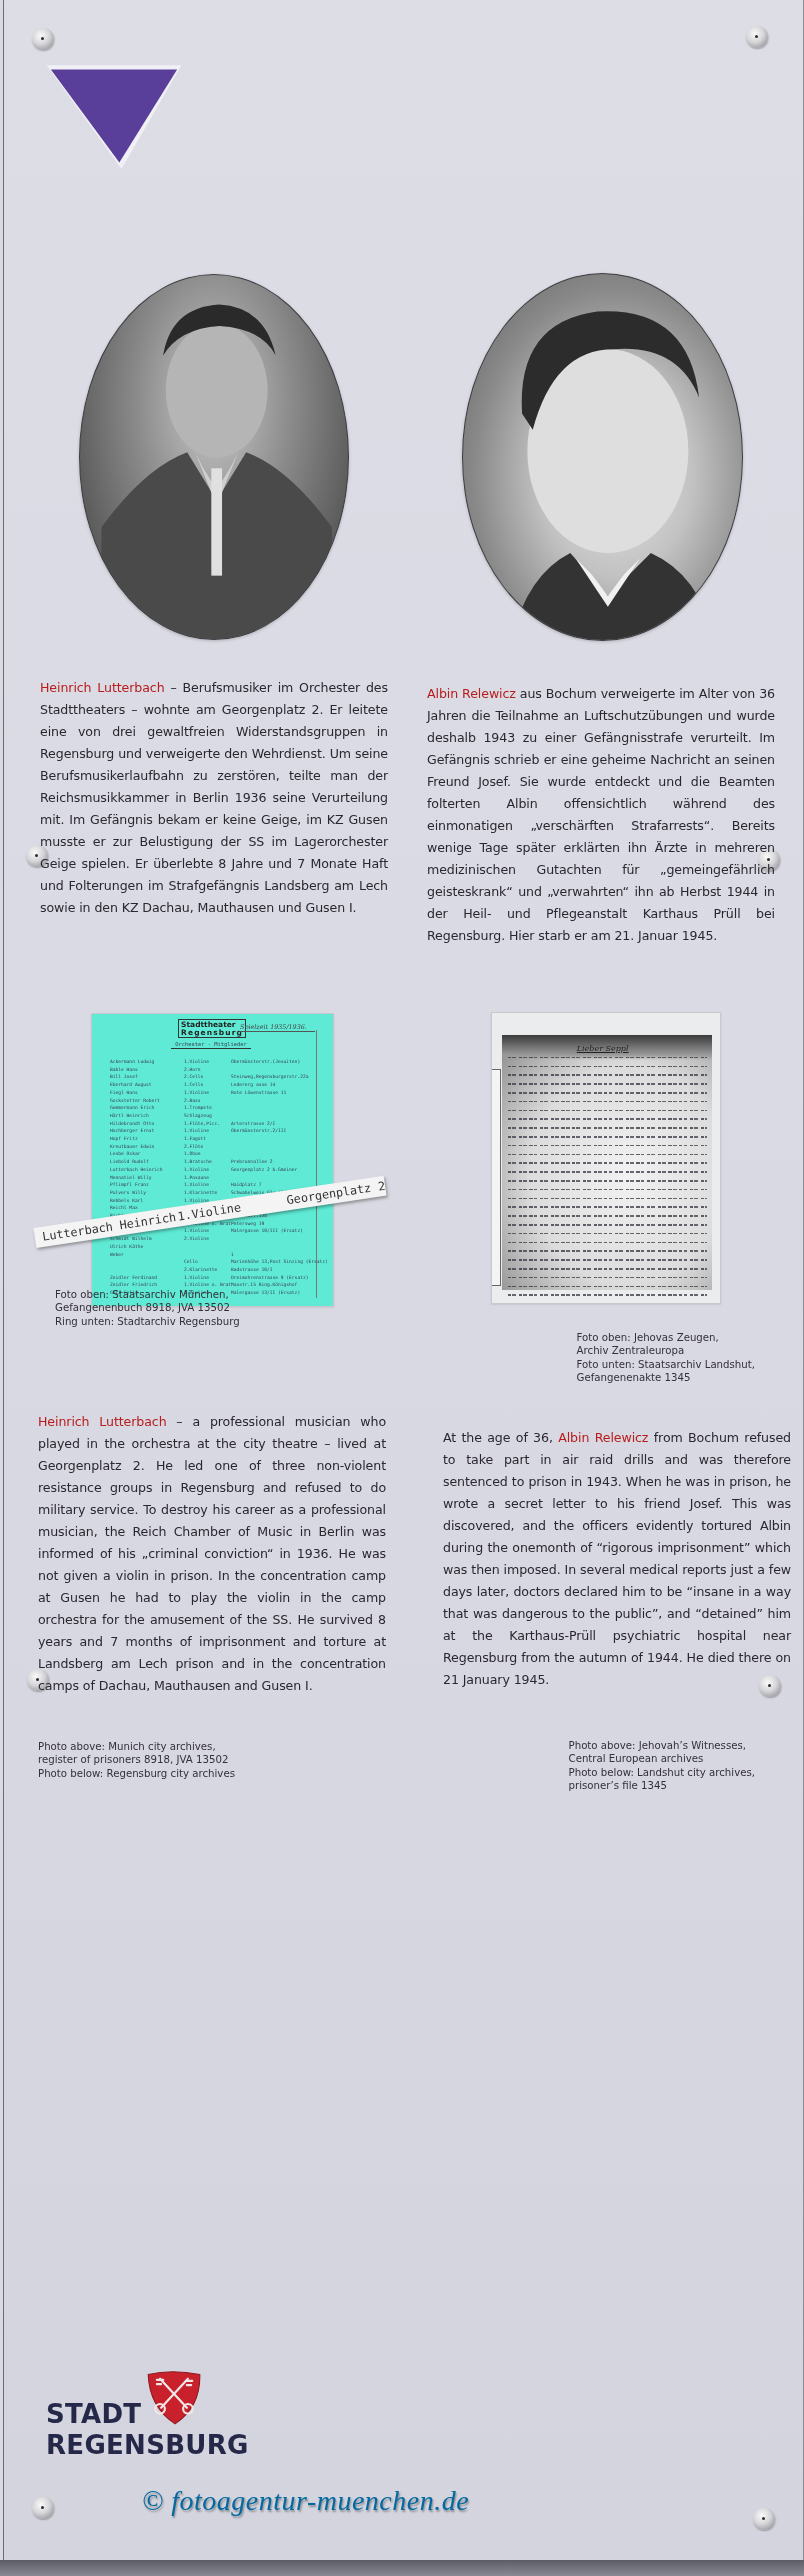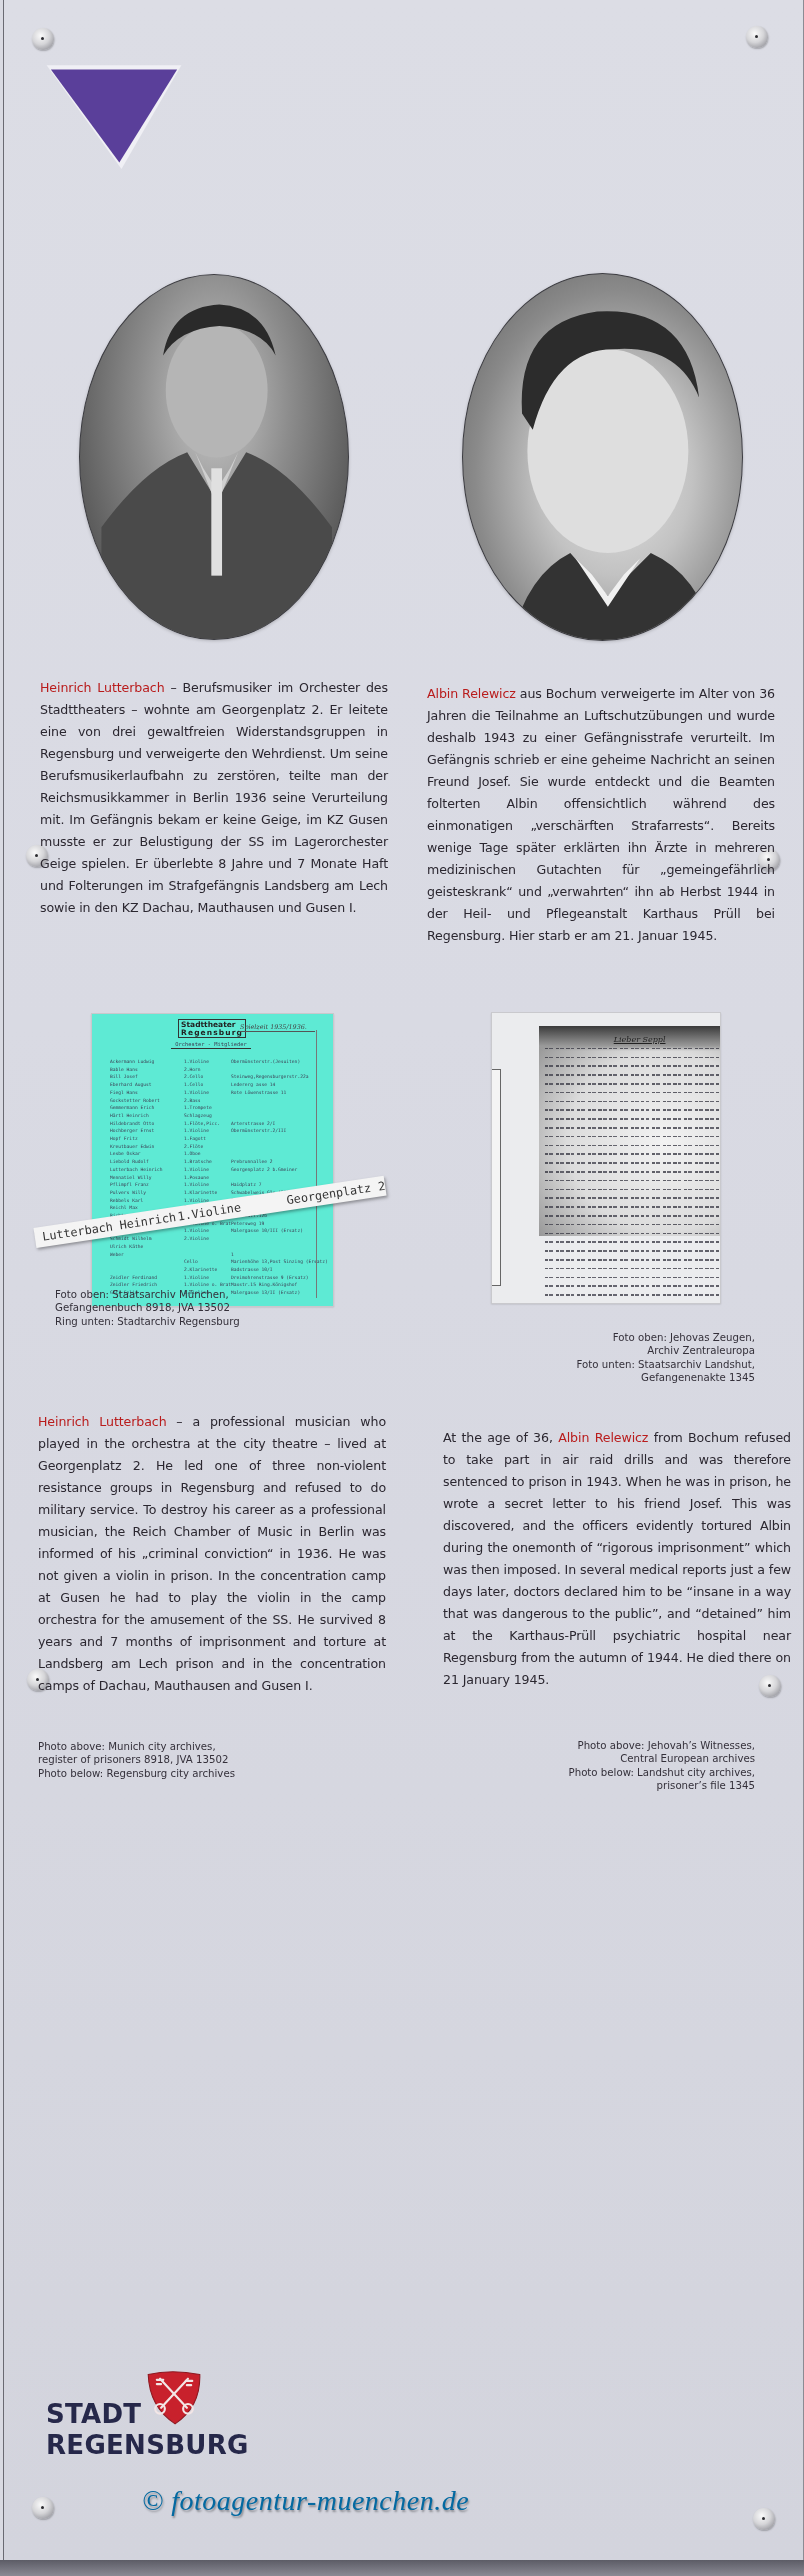--- a/index.html
+++ b/index.html
@@ -28,21 +28,21 @@
   }
   .portrait-1 { left: 79px; top: 274px; width: 268px; height: 364px; background: radial-gradient(ellipse at 50% 35%, #c9c9c9 0%, #8c8c8c 40%, #5c5c5c 75%, #3f3f3f 100%); }
   .portrait-2 { left: 462px; top: 273px; width: 279px; height: 366px; background: radial-gradient(ellipse at 55% 55%, #e6e6e6 0%, #c2c2c2 35%, #8a8a8a 65%, #5a5a5a 100%); }
   .portrait svg { position: absolute; left: 0; top: 0; width: 100%; height: 100%; }
   .textblock {
     position: absolute; width: 348px; font-size: 12.6px; line-height: 22px;
     text-align: justify; color: #2b2730; letter-spacing: -0.1px;
   }
   .name { color: #b91c1c; }
   .caption { position: absolute; font-size: 10.2px; line-height: 13.4px; color: #34303a; }
-  .caption.right { text-align: right; }
+  .caption.right { text-align: left; }
   .doc-list {
     position: absolute; left: 91px; top: 1013px; width: 241px; height: 292px;
     background: #5eead4; border: 0.5px solid #c8c8cc; box-shadow: 0 0.5px 1.6px rgba(0,0,0,0.15);
     font-family: "DejaVu Sans Mono", monospace; color: #3b3d52; overflow: hidden;
   }
   .doc-head { position: absolute; left: 86px; top: 5.4px; }
   .doc-head-box { display: inline-block; border: 0.5px solid #333; padding: 0.5px 2.1px; font-family: "DejaVu Sans", sans-serif; font-weight: bold; font-size: 7.5px; line-height: 8px; color: #222; }
   .doc-head-season { position: absolute; left: 62px; top: 3.2px; width: 75px; font-family: "DejaVu Serif", serif; font-style: italic; font-size: 6.4px; color: #444; border-bottom: 0.5px solid #555; white-space: nowrap; }
   .doc-sub { position: absolute; left: 79px; top: 27px; font-size: 5.4px; border-bottom: 0.8px solid #333; padding: 0 4.3px 1.1px 4.3px; }
   .doc-rows { position: absolute; left: 18px; top: 44px; width: 225px; }
@@ -57,23 +57,22 @@
     box-shadow: 1.1px 2.1px 3.2px rgba(0,0,0,0.35);
     font-family: "DejaVu Sans Mono", monospace; font-size: 11.8px; line-height: 20.4px; color: #333;
     display: flex; white-space: nowrap;
   }
   .doc-strip span { display: inline-block; }
   .doc-letter {
     position: absolute; left: 491px; top: 1012px; width: 228px; height: 290px;
     background: #ebecee; border: 0.5px solid #c9c9cd; box-shadow: 0 0.5px 1.6px rgba(0,0,0,0.15); overflow: hidden;
   }
   .letter-paper {
-    position: absolute; left: 9.7px; top: 13px; width: 210px; height: 210px;
+    position: absolute; left: 9.7px; top: 22px; width: 210px; height: 255px;
     background: radial-gradient(ellipse at 60% 55%, #f2f2f2 0%, #dcdcdc 55%, #9a9a9a 90%, #6a6a6a 100%);
-    margin-left: 37px;
   }
   .letter-top { position: absolute; left: 0; top: 0; width: 100%; height: 25px; background: linear-gradient(180deg,#3a3a3a,#9a9a9a 80%, transparent); }
   .letter-lines { position: absolute; left: 6.4px; top: 18px; width: 199px; }
   .letter-line { height: 7.8px; border-bottom: 1.1px solid rgba(40,40,55,0.0); position: relative; }
   .letter-line::after { content: ""; position: absolute; left: 0; right: 0; top: 3.8px; height: 1.6px; background: repeating-linear-gradient(90deg, #2f2f3a 0 3.2px, transparent 3.2px 4.3px, #3b3b48 4.3px 8px, transparent 8px 10.7px); opacity: 0.75; }
   .letter-side { position: absolute; left: 0; top: 56px; width: 7.5px; height: 215px; border: 0.5px solid #666; border-left: none; background: #f4f4f4; }
   .logo { position: absolute; left: 38px; top: 2369px; }
   .logo-text { position: absolute; left: 8px; top: 29.5px; font-family: "DejaVu Sans", sans-serif; font-weight: bold; color: #26284a; font-size: 26px; line-height: 31px; letter-spacing: 0.3px; white-space: nowrap; }
   .crest { position: absolute; left: 107px; top: 0; width: 58px; height: 56px; }
   .watermark {

